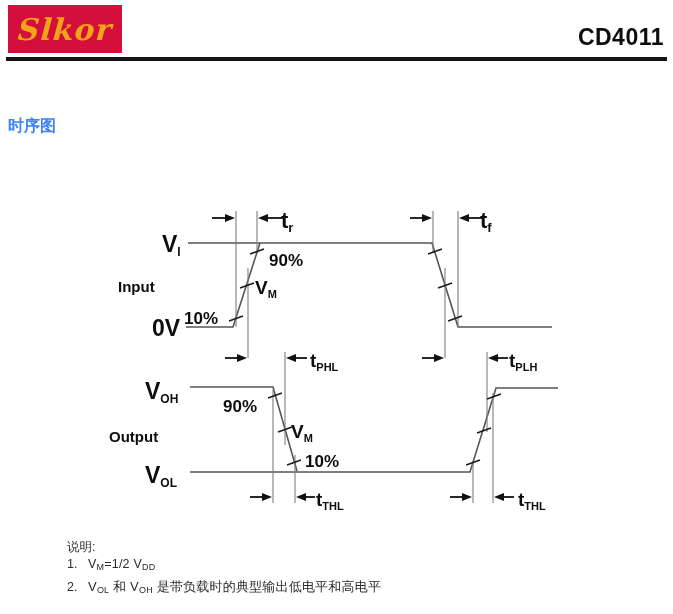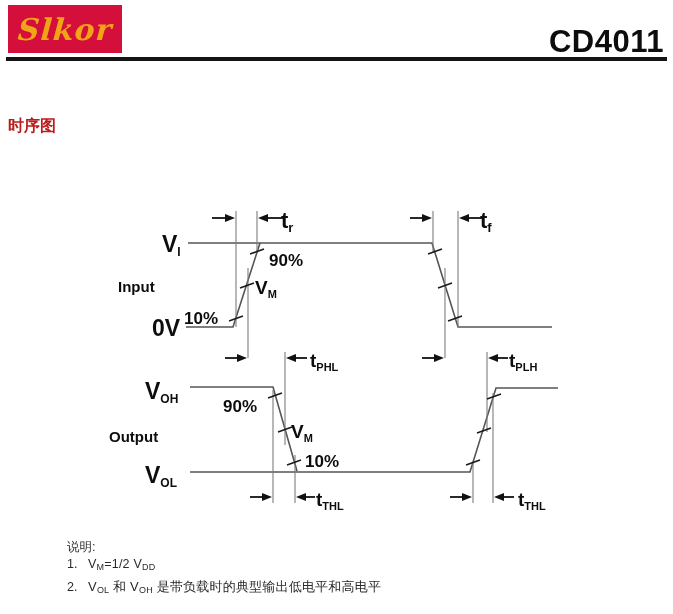--- a/index.html
+++ b/index.html
@@ -16,25 +16,25 @@
   
   .logo{
     position:absolute;left:8px;top:5px;width:114px;height:48px;
     background:var(--logo-bg);display:flex;align-items:center;justify-content:center;
   }
   .logo .logo-text{
     font-family:"DejaVu Serif",serif;font-style:italic;font-weight:bold;
     font-size:30px;color:var(--logo-fg);letter-spacing:1px;transform:skewX(-4deg);
   }
   .part-number{
-    position:absolute;top:24px;right:9px;font-size:31px;font-weight:bold;
+    position:absolute;top:24px;right:9px;font-size:23px;font-weight:bold;
     letter-spacing:0.5px;color:#0d0d0d;
   }
   .header-rule{position:absolute;top:57px;left:6px;right:6px;height:4px;background:#141414;}
-  .section-title{position:absolute;top:116px;left:8px;font-size:16px;font-weight:bold;color:#b91c1c;}
+  .section-title{position:absolute;top:116px;left:8px;font-size:16px;font-weight:bold;color:#3b82f6;}
   
   svg.diagram{position:absolute;left:0;top:0;}
   svg.diagram text{font-family:"Liberation Sans",sans-serif;font-weight:bold;fill:#0d0d0d;}
   .t-big{font-size:23px;}
   .t-sub{font-size:12px;}
   .t-pct{font-size:17px;}
   .t-vm{font-size:19px;}
   .t-vmsub{font-size:11px;}
   .t-time{font-size:22px;}
   .t-timesub{font-size:13px;}

